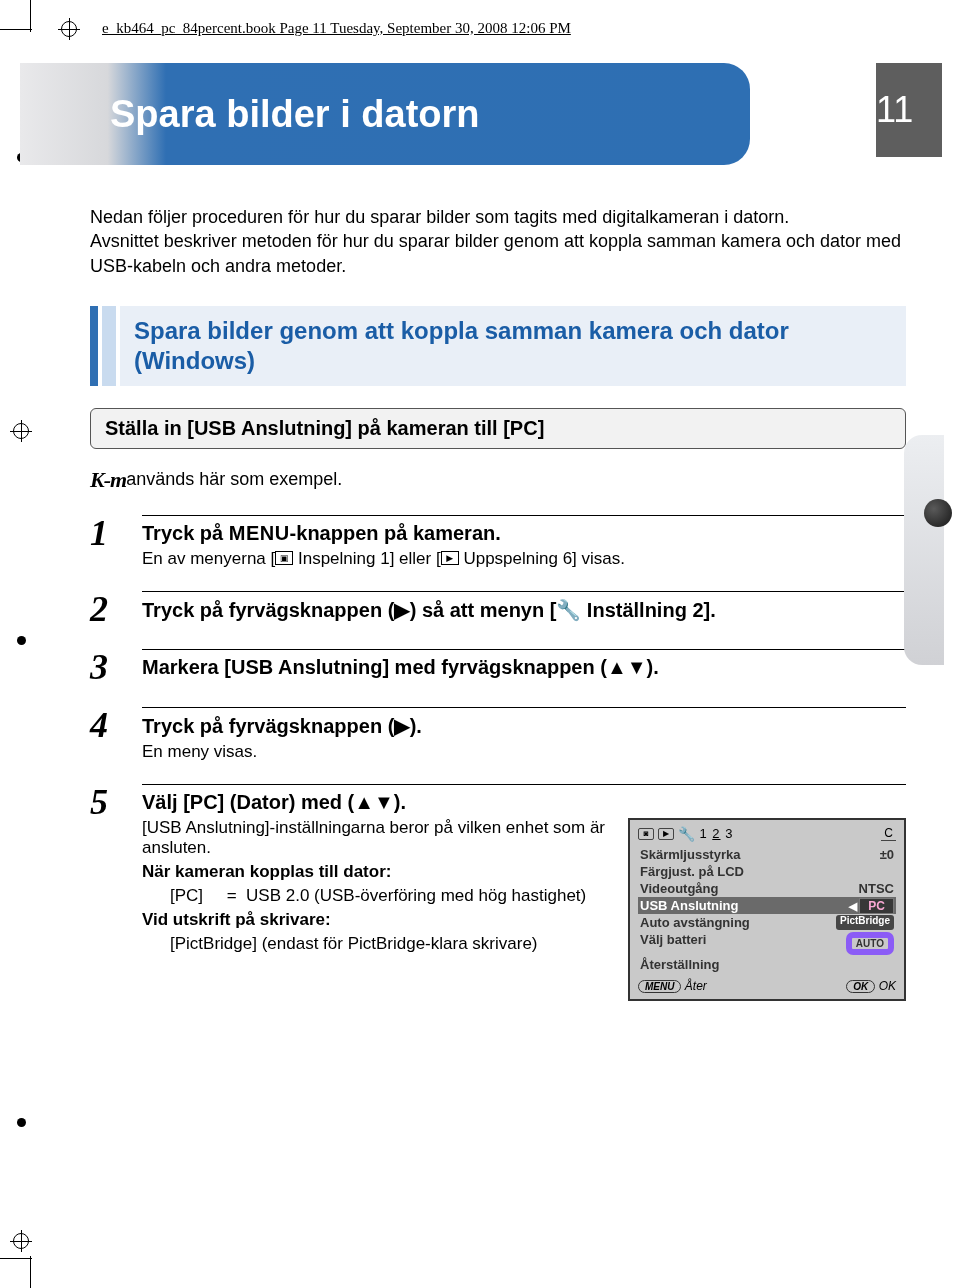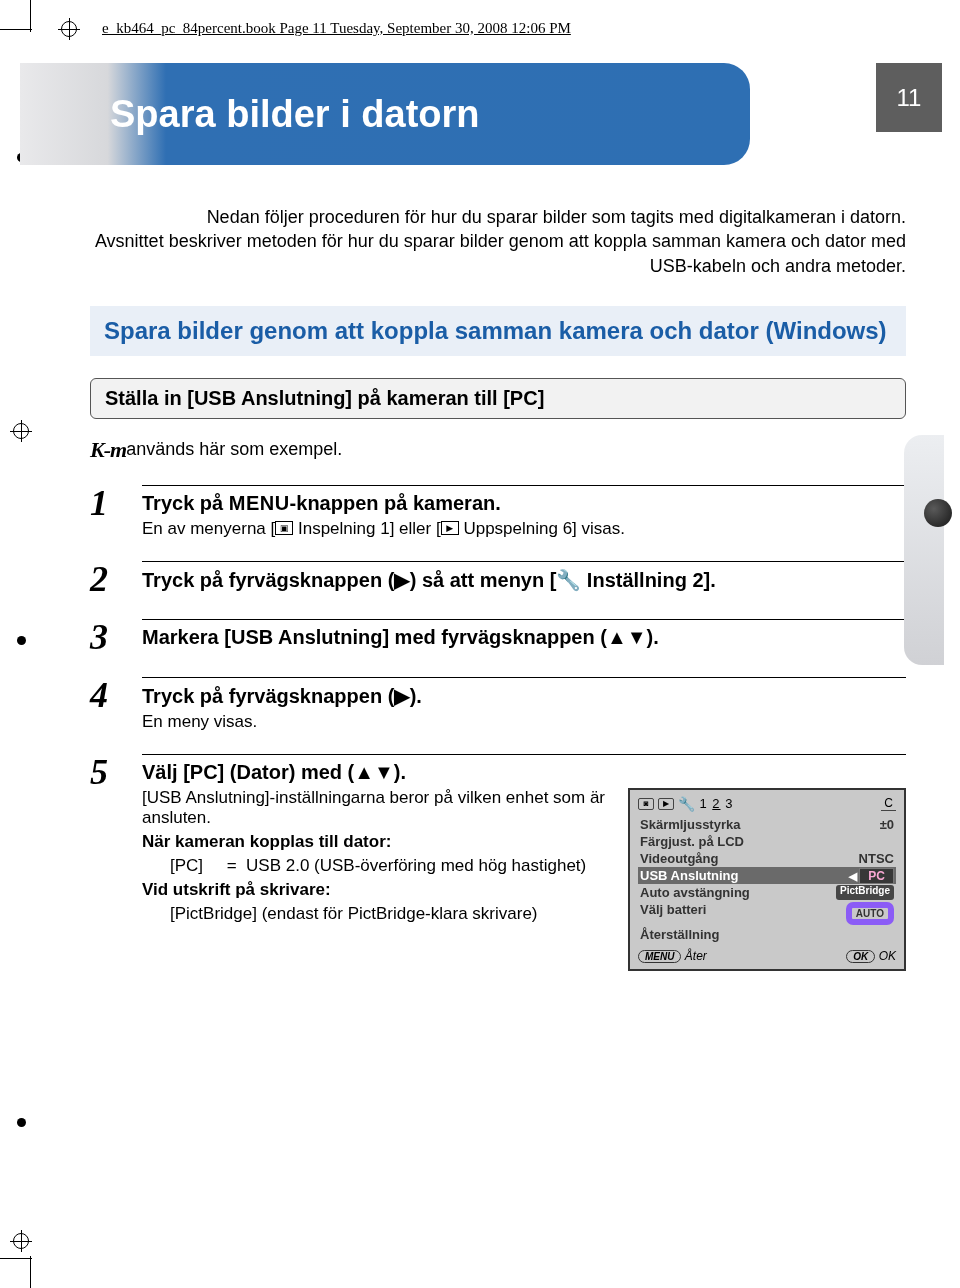--- a/index.html
+++ b/index.html
@@ -49,27 +49,27 @@
     position: absolute; left:0; top:0;
     width: 730px; height: 100%;
     background: linear-gradient(90deg, #e9e9eb 0%, #d7d8db 12%, #2f6fb3 20%, #2e6fb3 100%);
     border-top-right-radius: 26px;
     border-bottom-right-radius: 26px;
     padding-left: 90px;
     display:flex; align-items:center;
   }
   .title-left h1 { color:#fff; font-size:38px; font-weight:bold; }
   .pagebox {
-    position:absolute; right:0; top:0; width:66px; height:69px;
-    background:#5e5e5e; color:#fff; display:flex; align-items:center; justify-content:center;
-    font-size:24px;
-  }
-  .intro { font-size:18px; color:#000; line-height:1.35; margin-bottom:28px;text-align:right; }
+    position:absolute; right:0; top:0; width:66px; height:94px;
+    background:#5e5e5e; color:#fff; display:flex; align-items:center; justify-content:flex-start;
+    font-size:36px;
+  }
+  .intro { font-size:18px; color:#000; line-height:1.35; margin-bottom:28px; }
   .section-head {
-    display:flex; align-items:stretch; margin-bottom:22px;flex-direction:column;
+    display:flex; align-items:stretch; margin-bottom:22px;
   }
   .section-head .bar1 { width:8px; background:#2f6fb3; margin-right:4px;}
   .section-head .bar2 { width:14px; background:#c9dbef; margin-right:4px;}
   .section-head .body {
     flex:1; background:#e9eff7; padding:10px 14px;
     color:#1a5da6; font-size:24px; font-weight:bold; line-height:1.25;
   }
   .sub-head {
     background:#f2f2f2; border:1px solid #555; border-radius:6px;
     padding:8px 14px; font-size:20px; font-weight:bold; margin-bottom:18px;

